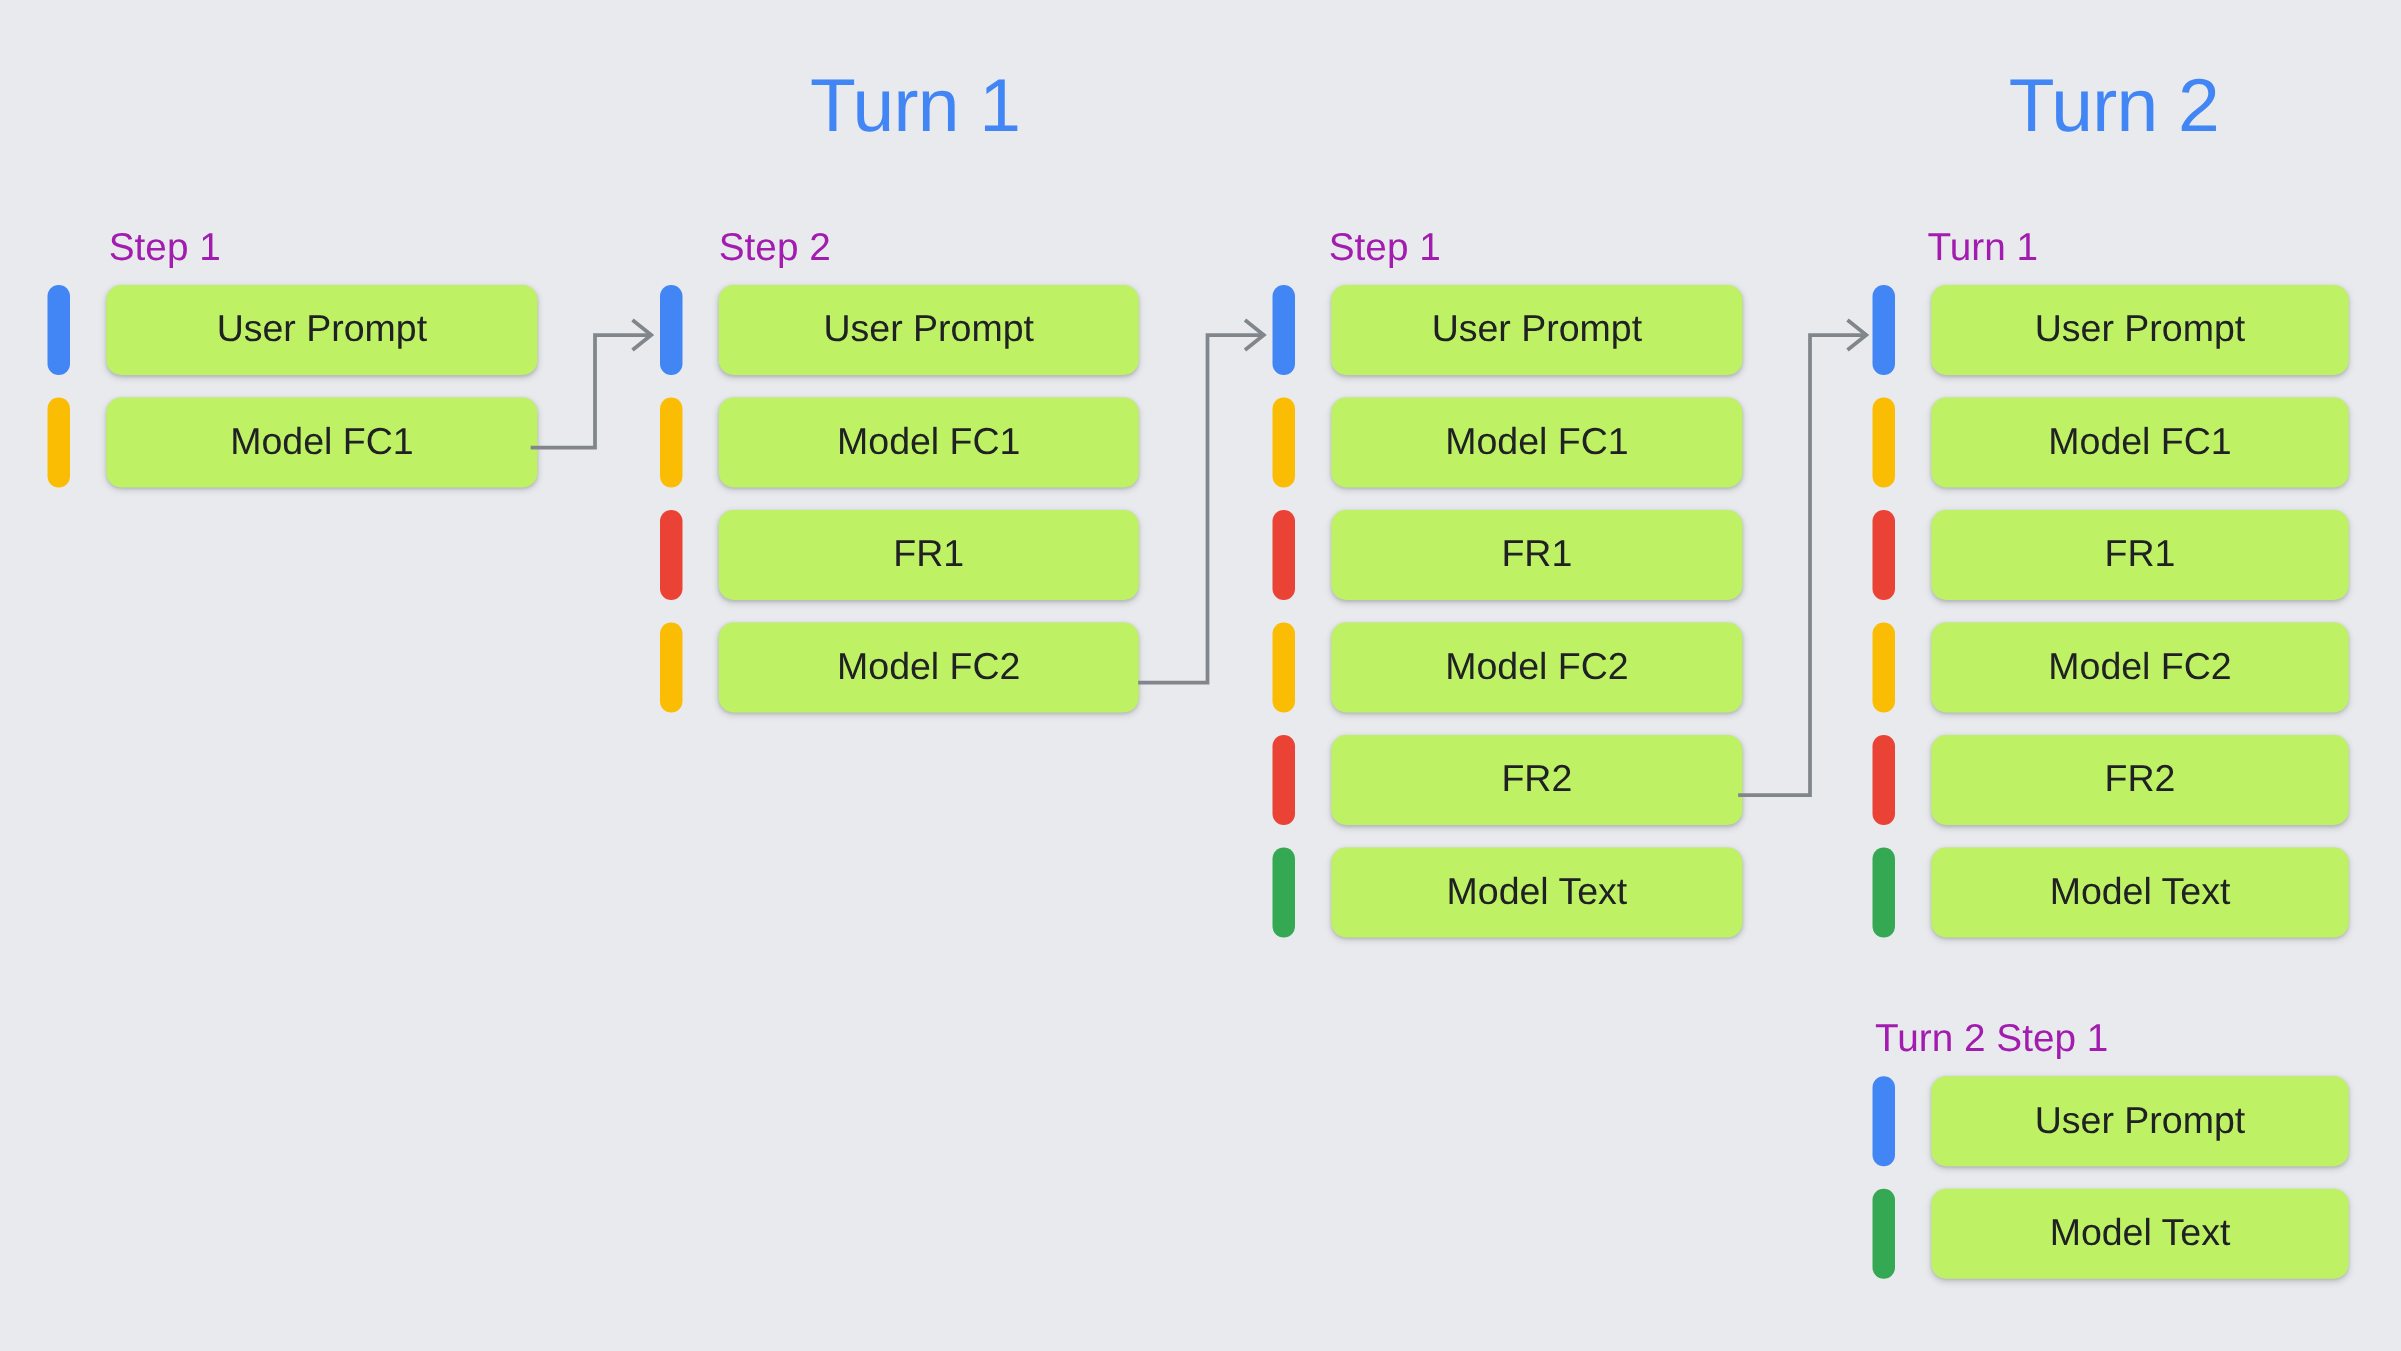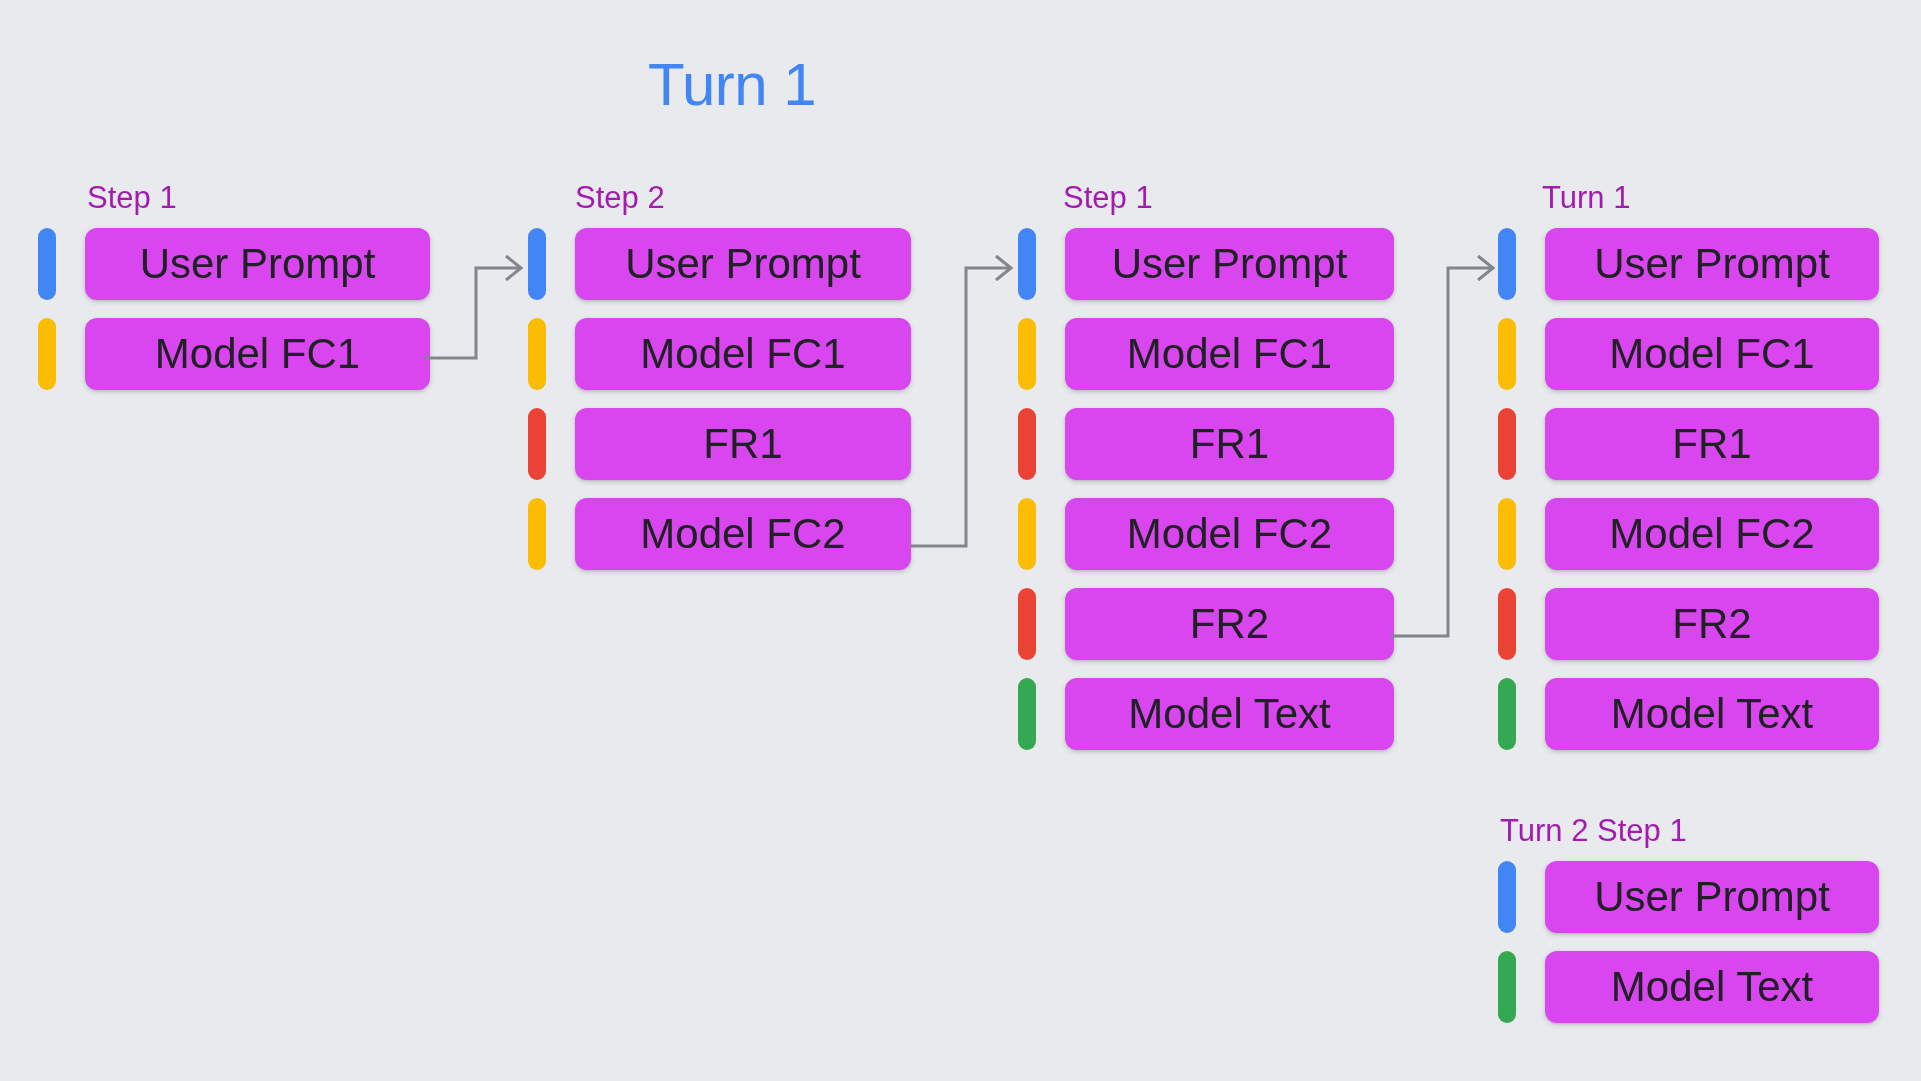--- a/index.html
+++ b/index.html
@@ -63,29 +63,29 @@
     flex: 0 0 18px;
   }
 
   .bar.blue   { background: #4285f4; }
   .bar.yellow { background: #fbbc04; }
   .bar.red    { background: #ea4335; }
   .bar.green  { background: #34a853; }
 
   .card {
     margin-left: 29px;
-    background: #d946ef;
+    background: #bef264;
     border-radius: 12px;
     box-shadow: 0 2px 5px rgba(60,64,67,0.22), 0 1px 2px rgba(60,64,67,0.12);
     display: flex;
     align-items: center;
     justify-content: center;
     flex: 1 1 auto;
     color: #202124;
-    font-size: 42px;
+    font-size: 30px;
     font-weight: 400;
     white-space: nowrap;
     line-height: 1;
   }
 
   
   .connector {
     position: absolute;
     pointer-events: none;
   }
@@ -105,20 +105,21 @@
     stroke-linejoin: miter;
   }
 </style>
 </head>
 <body>
 
 <div id="canvas">
 
   <div class="turn-heading" style="left:648px; top:55px;">Turn 1</div>
 
+  <div class="turn-heading" style="left:1607px; top:55px;">Turn 2</div>
 
   <div class="col-caption" style="left:87px; top:182px;">Step 1</div>
 
   <div class="col-caption" style="left:575px; top:182px;">Step 2</div>
 
   <div class="col-caption" style="left:1063px; top:182px;">Step 1</div>
 
   <div class="col-caption" style="left:1542px; top:182px;">Turn 1</div>
 
   <div class="col-caption" style="left:1500px; top:815px;">Turn 2 Step 1</div>

